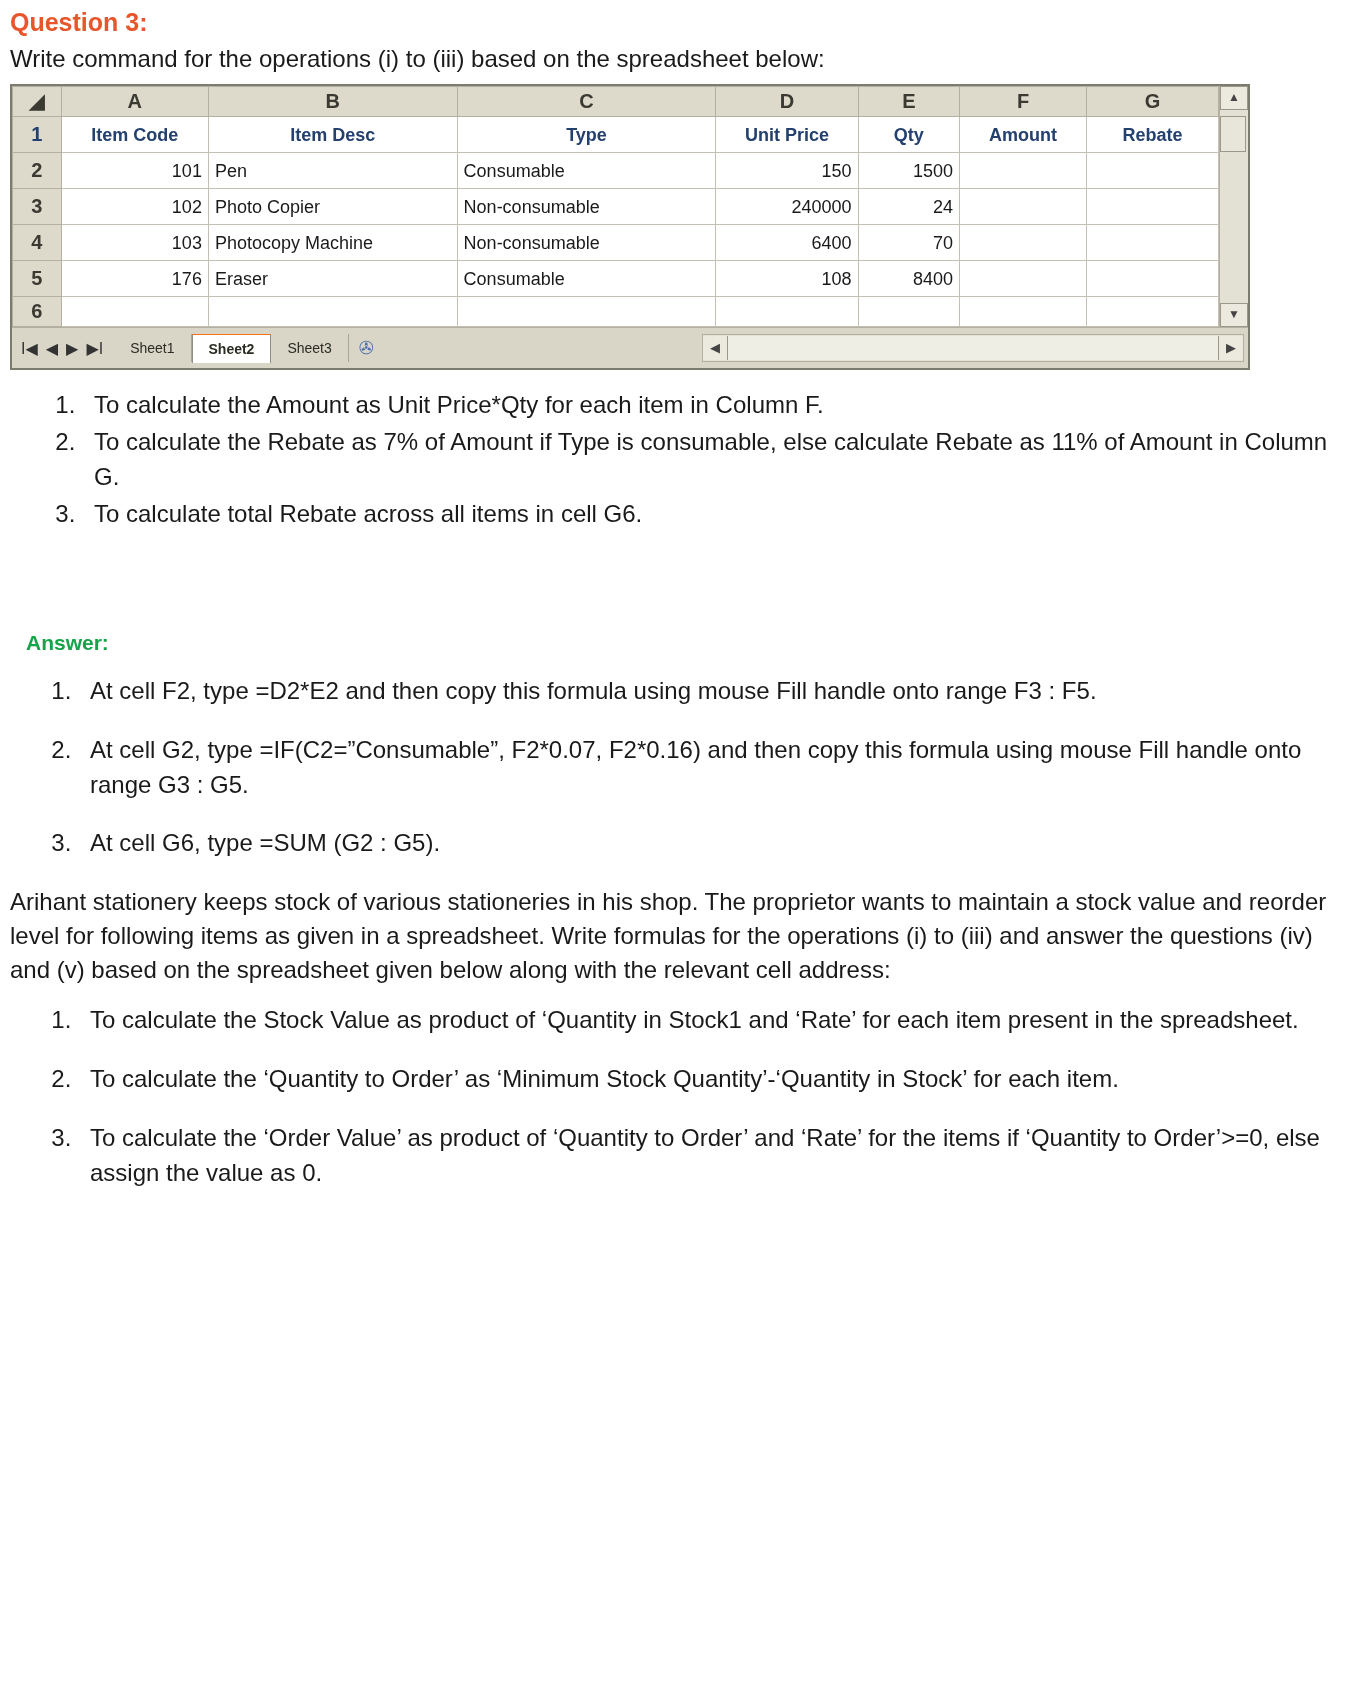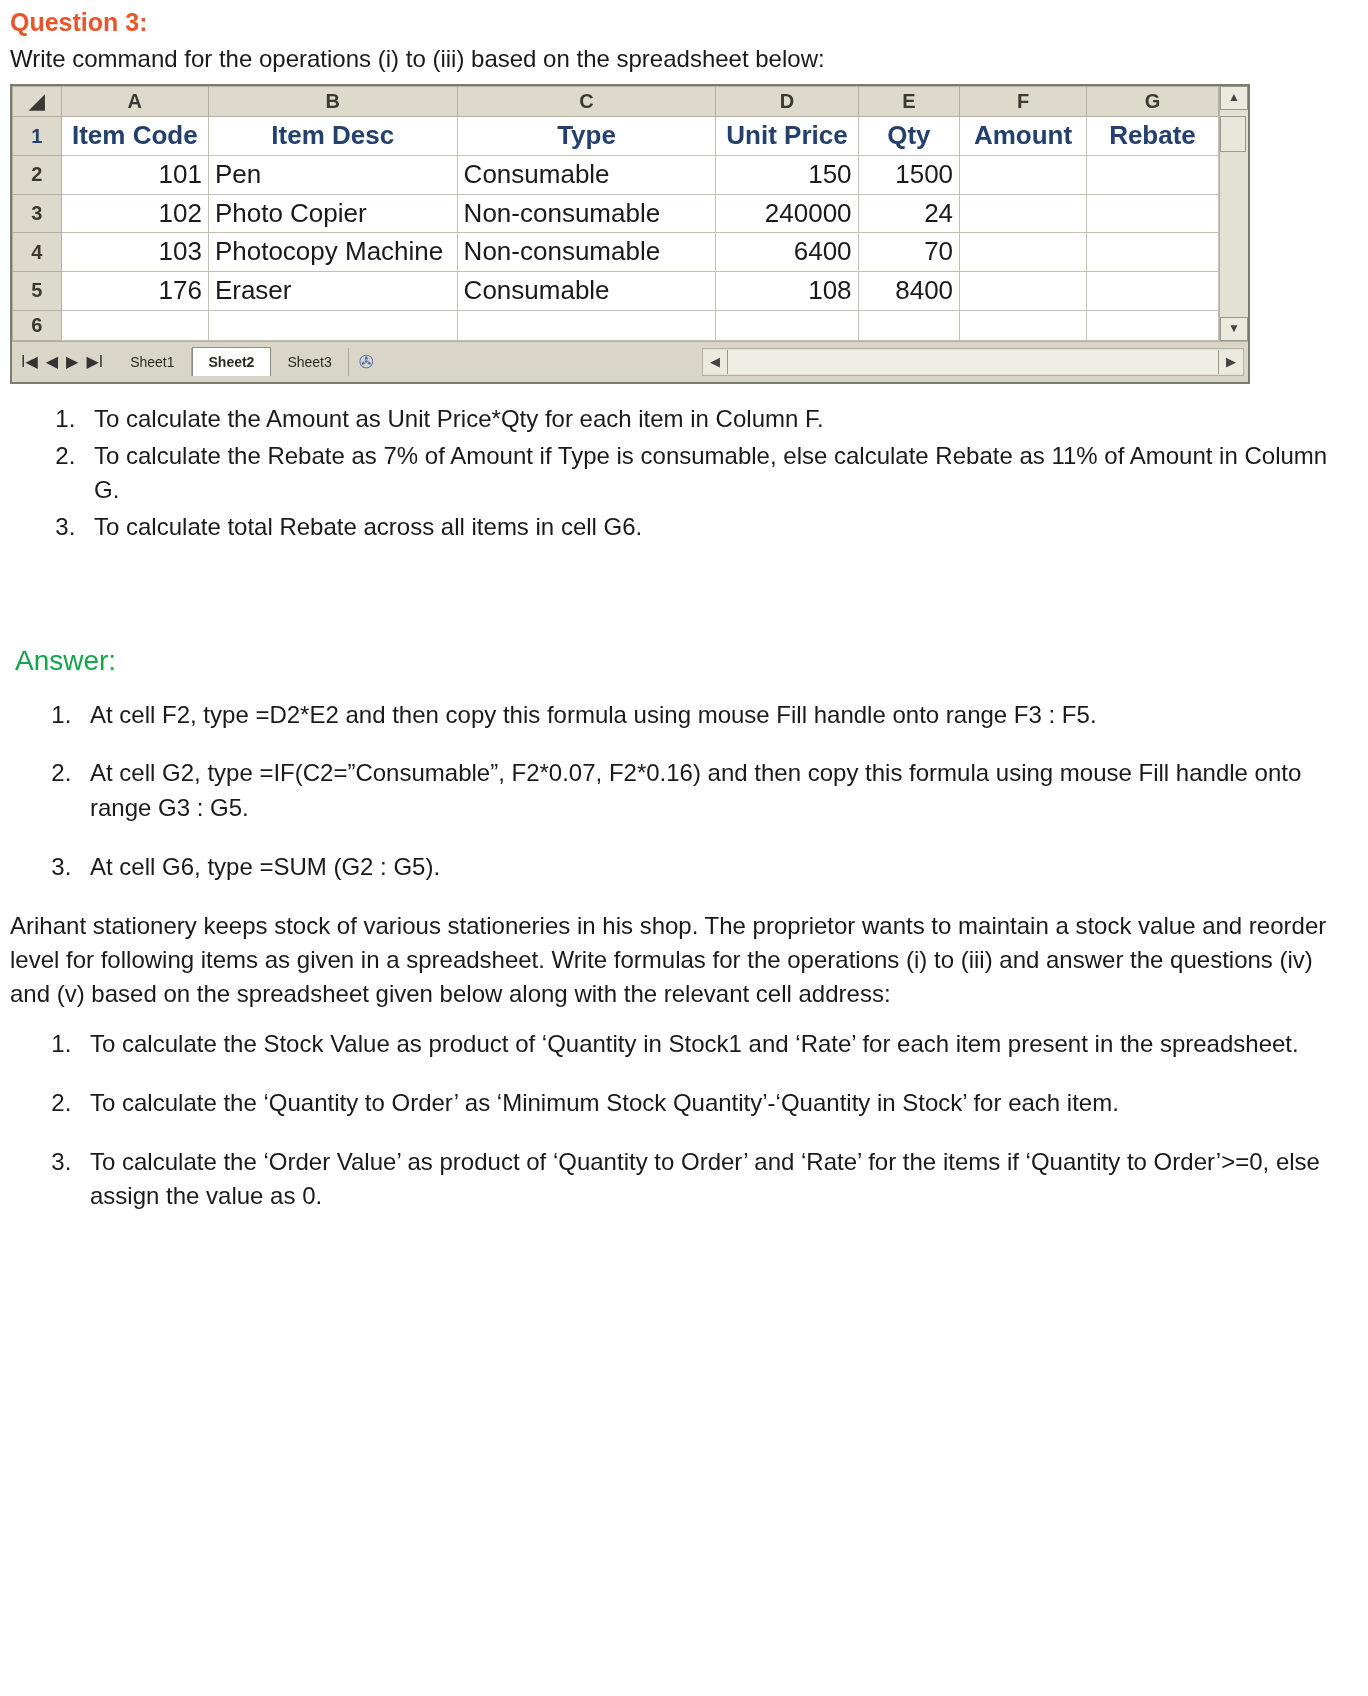--- a/index.html
+++ b/index.html
@@ -21,23 +21,23 @@
     box-sizing: border-box;
   }
   .q-heading {
     color: #e8552a;
     font-weight: bold;
     font-size: 25px;
     margin: 0 0 2px 0;
   }
   .a-heading {
     color: #16a34a;
-    font-weight: normal;
-    font-size: 28px;
-    margin: 0 0 2px 5px;
+    font-weight: bold;
+    font-size: 21px;
+    margin: 0 0 2px 16px;
   }
   .para {
     margin: 0 0 4px 0;
     font-size: 24px;
     line-height: 1.42;
   }
   
   .ss-wrap {
     margin: 8px 0 18px 0;
     border: 2px solid #7b7b6e;
@@ -64,21 +64,21 @@
   table.ss col.c-hdr { width: 48px; }
   table.ss col.c-a { width: 145px; }
   table.ss col.c-b { width: 245px; }
   table.ss col.c-c { width: 255px; }
   table.ss col.c-d { width: 140px; }
   table.ss col.c-e { width: 100px; }
   table.ss col.c-f { width: 125px; }
   table.ss col.c-g { width: 130px; }
   table.ss th, table.ss td {
     border: 1px solid #c4c0b2;
-    font-size: 26px;
+    font-size: 18px;
     height: 36px;
     padding: 0 6px;
     box-sizing: border-box;
     white-space: nowrap;
     overflow: hidden;
   }
   table.ss tr.colhdr th {
     background: #ddd9cb;
     color: #3a3a32;
     font-weight: bold;

